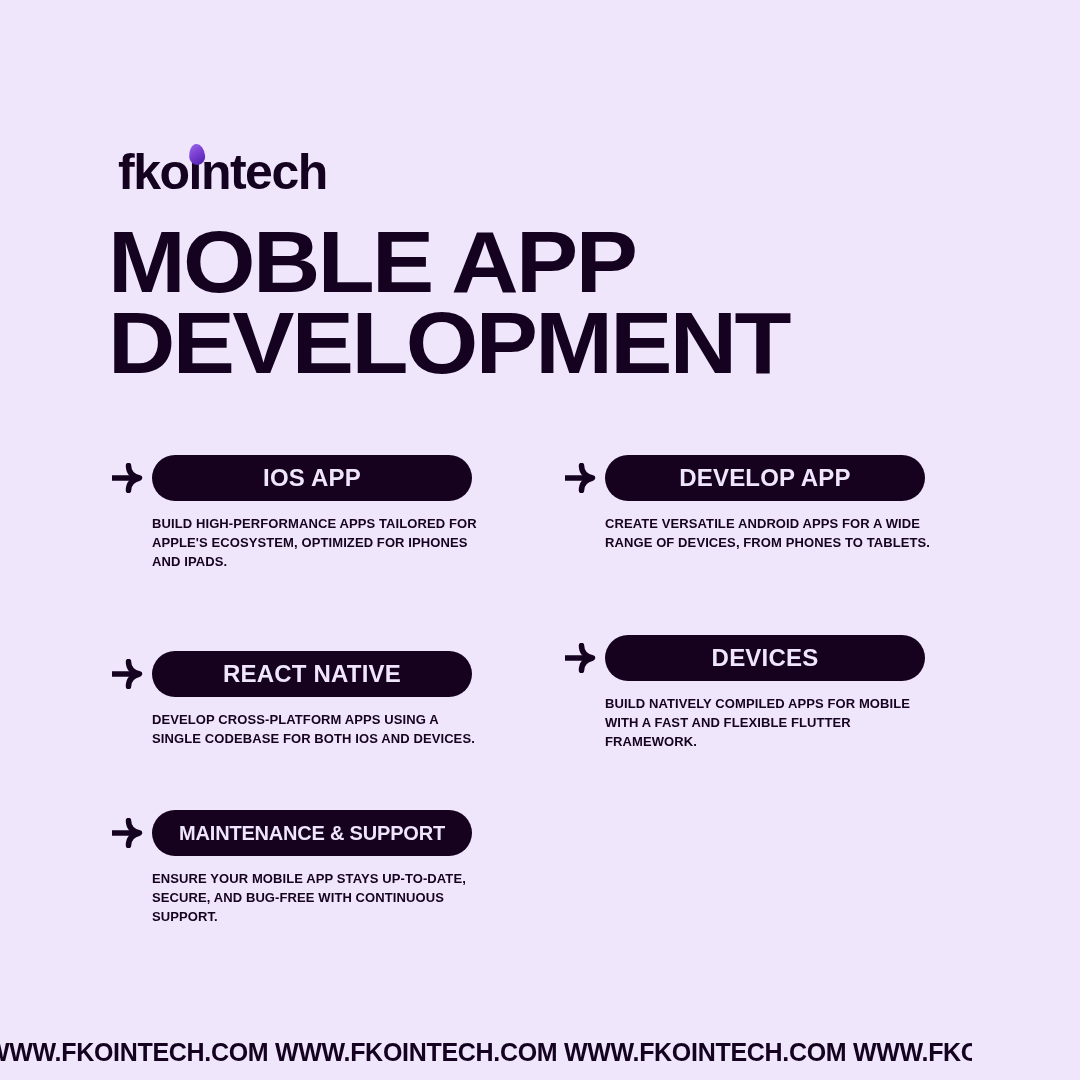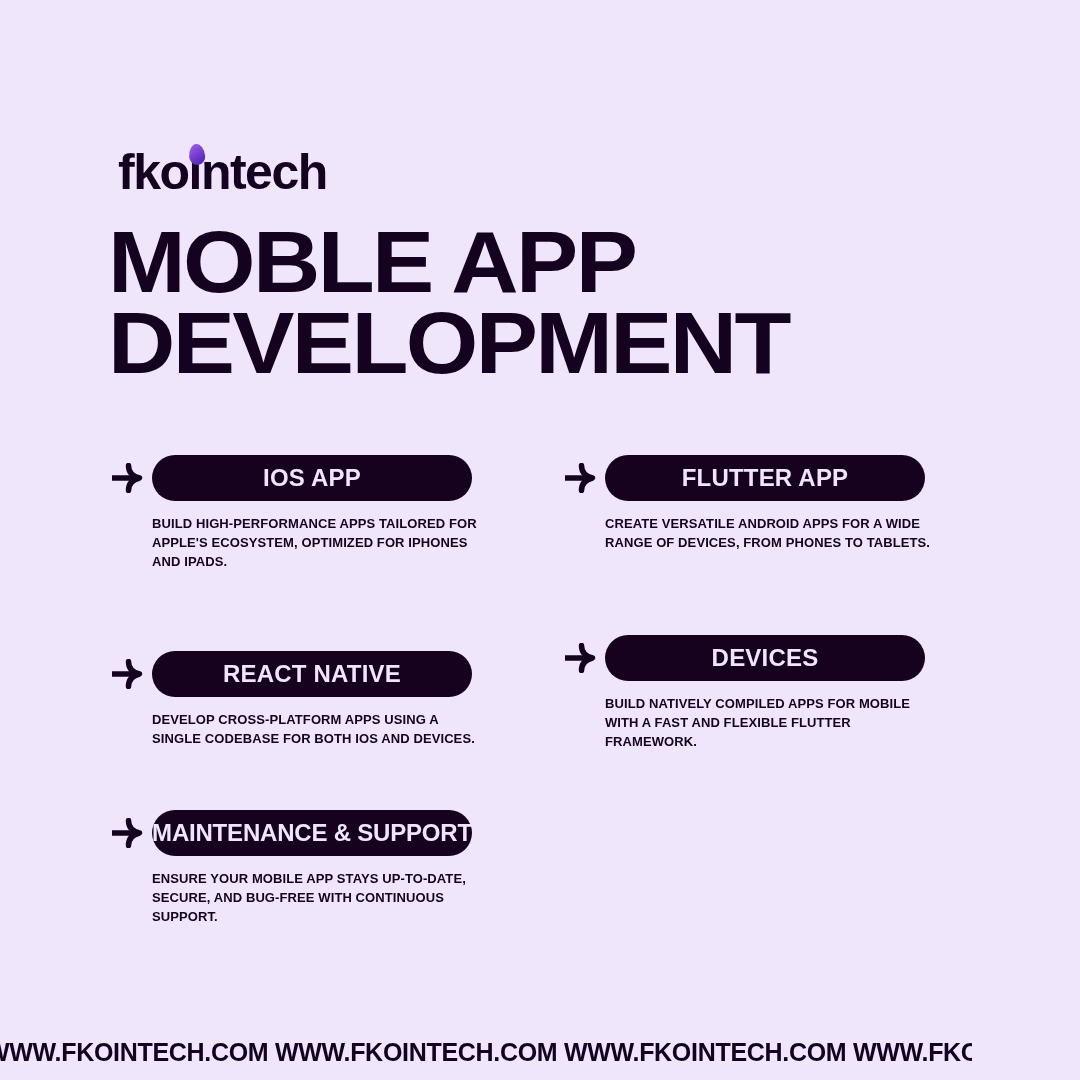--- a/index.html
+++ b/index.html
@@ -117,21 +117,21 @@
     display: flex;
     align-items: center;
     justify-content: center;
     color: #EFE6FC;
     font-size: 24px;
     font-weight: 700;
     letter-spacing: 0.2px;
     white-space: nowrap;
     padding: 0 10px;
   }
-  .pill.tight { font-size: 24px; letter-spacing: -0.2px; }
+  .pill.tight { font-size: 20px; letter-spacing: -0.2px; }
 
   .card-body {
     margin-top: 14px;
     margin-left: 48px;
     width: 330px;
     color: #17021F;
     font-size: 13px;
     font-weight: 700;
     line-height: 1.46;
     letter-spacing: 0.1px;
@@ -219,21 +219,21 @@
     <div class="col col-right">
 
       <div class="card" style="top:0px;">
         <div class="card-head">
           <span class="arrow-icon">
             <svg width="34" height="30" viewBox="0 0 34 30" fill="none">
               <path d="M2 15 H27" stroke="#140220" stroke-width="5.5" stroke-linecap="butt"></path>
               <path d="M18.5 2.5 C18.5 9.5 23 13.5 29.5 15 C23 16.5 18.5 20.5 18.5 27.5" stroke="#140220" stroke-width="5.5" fill="none" stroke-linecap="round" stroke-linejoin="round"></path>
             </svg>
           </span>
-          <div class="pill">FLUTTER APP</div>
+          <div class="pill">DEVELOP APP</div>
         </div>
         <p class="card-body">CREATE VERSATILE ANDROID APPS FOR A WIDE RANGE OF DEVICES, FROM PHONES TO TABLETS.</p>
       </div>
 
       <div class="card" style="top:180px;">
         <div class="card-head">
           <span class="arrow-icon">
             <svg width="34" height="30" viewBox="0 0 34 30" fill="none">
               <path d="M2 15 H27" stroke="#140220" stroke-width="5.5" stroke-linecap="butt"></path>
               <path d="M18.5 2.5 C18.5 9.5 23 13.5 29.5 15 C23 16.5 18.5 20.5 18.5 27.5" stroke="#140220" stroke-width="5.5" fill="none" stroke-linecap="round" stroke-linejoin="round"></path>

